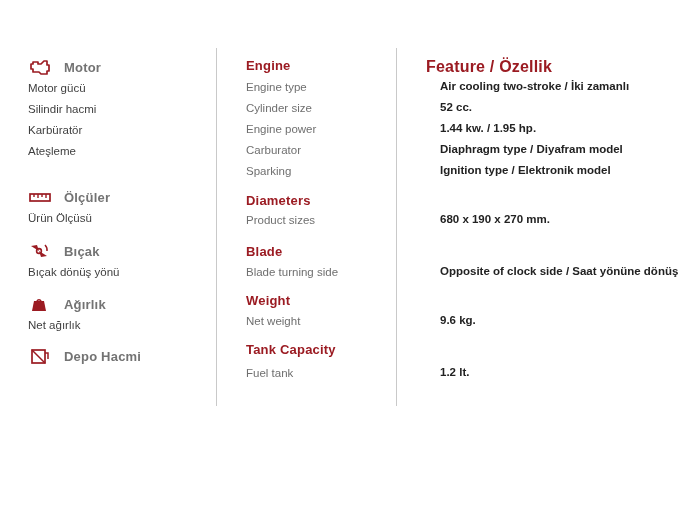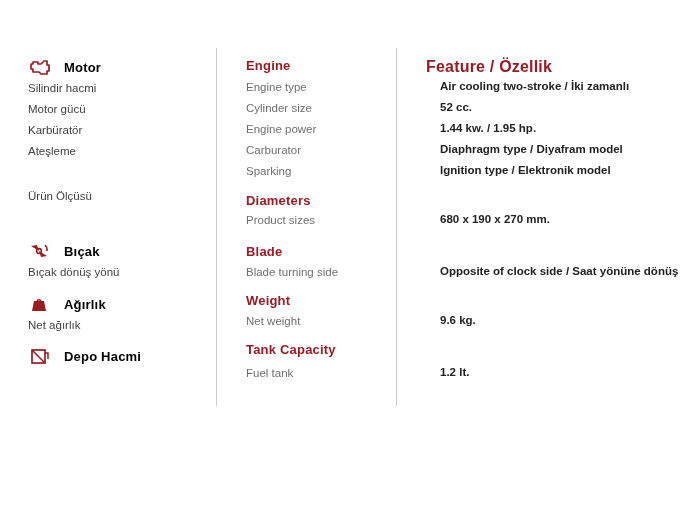--- a/index.html
+++ b/index.html
@@ -43,21 +43,21 @@
     left: 0;
   }
   .group-head {
     display: flex;
     align-items: center;
     height: 22px;
   }
   .group-title {
     font-size: 13px;
     font-weight: bold;
-    color: #000000;
+    color: #737373;
     margin-left: 10px;
     letter-spacing: .2px;
   }
   .icon {
     width: 26px;
     height: 22px;
     display: inline-flex;
     align-items: center;
     justify-content: flex-start;
     color: #9b1b22;
@@ -113,27 +113,36 @@
 
     <div class="group" style="top:8px;">
       <div class="group-head">
         <span class="icon">
           <svg width="24" height="18" viewBox="0 0 24 18">
             <path d="M3 6 h2 V4 h5 v2 h3 l3 -3 h3 v4 h2 v6 h-2 v3 h-6 l-2 -2 h-6 v-3 h-2 z" fill="none" stroke="#9b1b22" stroke-width="1.7" stroke-linejoin="round"></path>
           </svg>
         </span>
         <span class="group-title">Motor</span>
       </div>
+      <div class="sub">Motor gücü</div>
       <div class="sub">Silindir hacmi</div>
-      <div class="sub">Motor gücü</div>
       <div class="sub">Karbüratör</div>
       <div class="sub">Ateşleme</div>
     </div>
 
     <div class="group" style="top:138px;">
+      <div class="group-head">
+        <span class="icon">
+          <svg width="24" height="18" viewBox="0 0 24 18">
+            <rect x="2" y="6" width="20" height="7" fill="none" stroke="#9b1b22" stroke-width="1.7"></rect>
+            <path d="M6 6 v3 M10 6 v4 M14 6 v3 M18 6 v4" stroke="#9b1b22" stroke-width="1.4"></path>
+          </svg>
+        </span>
+        <span class="group-title">Ölçüler</span>
+      </div>
       <div class="sub">Ürün Ölçüsü</div>
     </div>
 
     <div class="group" style="top:192px;">
       <div class="group-head">
         <span class="icon">
           <svg width="24" height="20" viewBox="0 0 24 20">
             <circle cx="11" cy="10" r="2.4" fill="none" stroke="#9b1b22" stroke-width="1.6"></circle>
             <path d="M11 10 L3 5 L9 4 Z" fill="#9b1b22"></path>
             <path d="M11 10 L19 15 L13 16 Z" fill="#9b1b22"></path>

